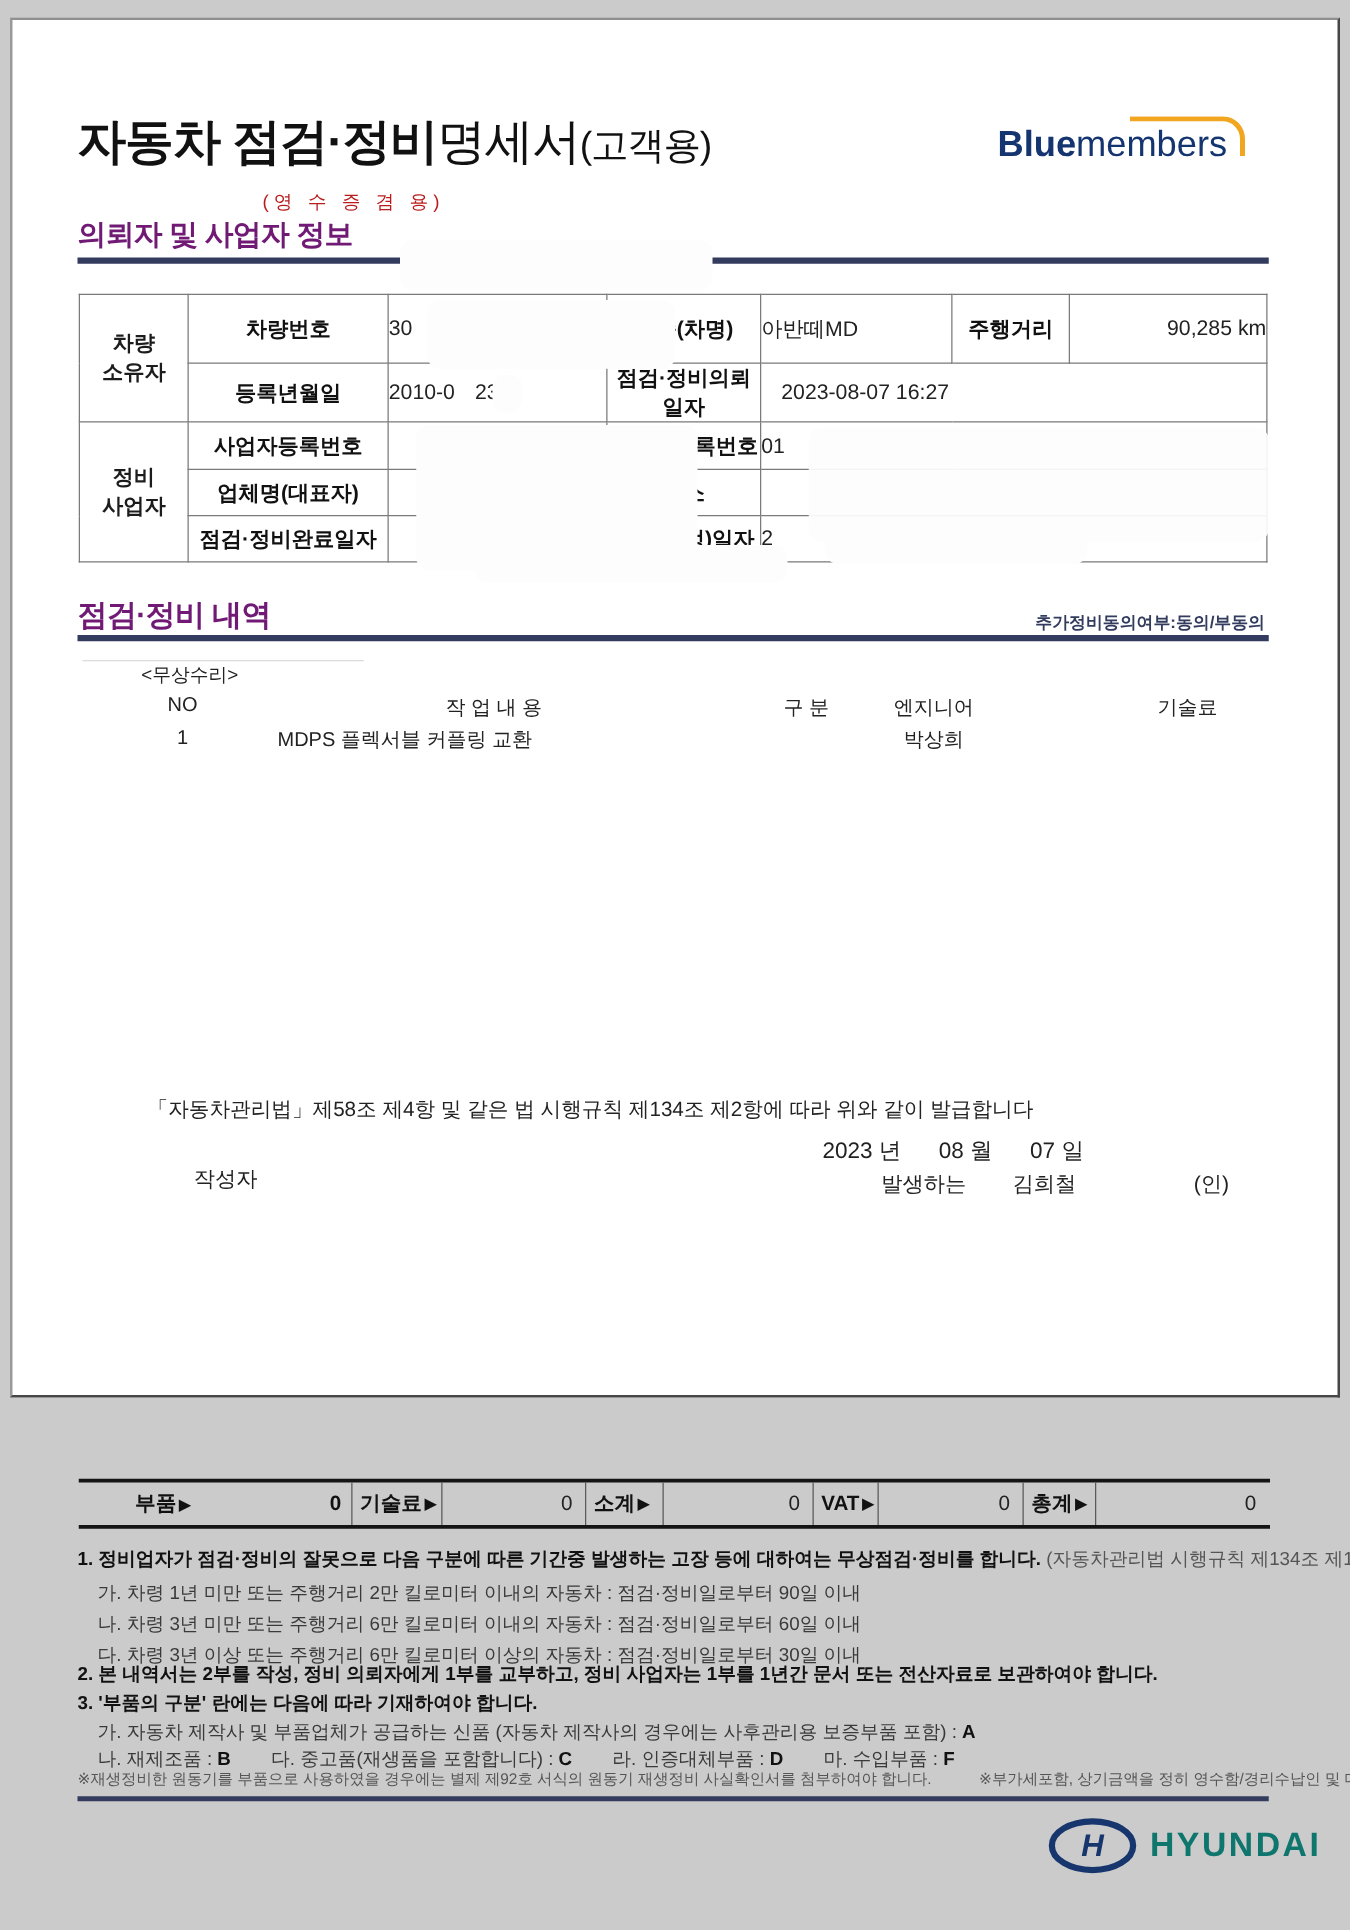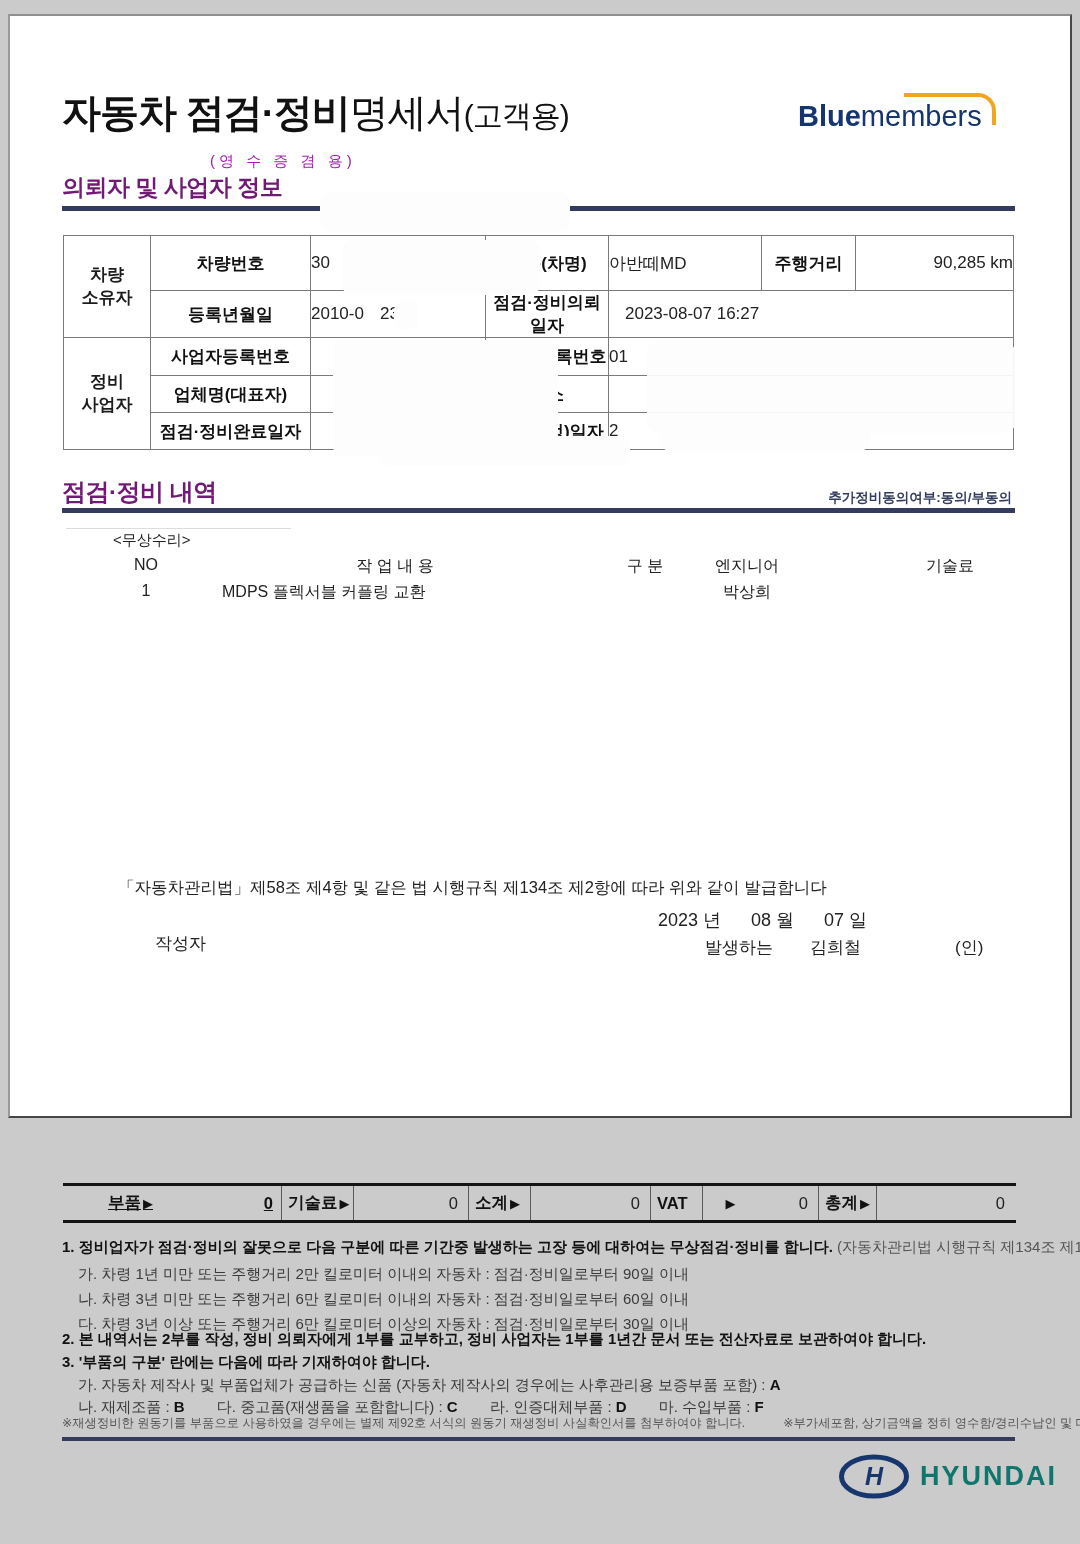--- a/index.html
+++ b/index.html
@@ -13,21 +13,21 @@
     position:absolute;left:8px;top:14px;width:1064px;height:1104px;
     background:#ffffff;box-sizing:border-box;
     border:2px solid #474747;border-top-color:#8f8f8f;border-left-color:#9a9a9a;
   }
   .abs{position:absolute;}
   
   .doc-title{left:52px;top:70px;font-size:39px;letter-spacing:-1px;color:#111;white-space:nowrap;}
   .doc-title .b{font-weight:800;}
   .doc-title .r{font-weight:400;}
   .doc-title .s{font-weight:400;font-size:30px;}
-  .doc-subtitle{left:200px;top:136px;font-size:15px;letter-spacing:4px;color:#a21caf;}
+  .doc-subtitle{left:200px;top:136px;font-size:15px;letter-spacing:4px;color:#b91c1c;}
   .brand{left:788px;top:84px;font-size:29px;color:#14356f;white-space:nowrap;}
   .brand .blue{font-weight:800;}
   .brand .mem{font-weight:500;}
   .brand .swoosh{position:absolute;right:-14px;top:-7px;width:88px;height:28px;
     border-top:4px solid #f2a51f;border-right:4px solid #f2a51f;border-top-right-radius:18px;}
   
   .sec-h{font-size:23px;font-weight:800;color:#701a75;letter-spacing:-0.5px;}
   .bar{background:#333c5e;height:5px;}
   
   table.info{position:absolute;left:53px;top:219px;border-collapse:collapse;table-layout:fixed;}
@@ -168,35 +168,35 @@
   <div class="dcell" style="left:895px;top:566px;width:90px;"></div>
 
   <div class="abs legal" style="left:108px;top:861px;">「자동차관리법」제58조 제4항 및 같은 법 시행규칙 제134조 제2항에 따라 위와 같이 발급합니다</div>
   <div class="abs issue-date pre" style="left:648px;top:892px;">2023 년      08 월      07 일</div>
   <div class="abs writer" style="left:145px;top:916px;">작성자</div>
   <div class="abs writer" style="left:695px;top:920px;">발생하는</div>
   <div class="abs writer" style="left:800px;top:920px;">김희철</div>
   <div class="abs writer" style="left:945px;top:920px;">(인)</div>
 
   <div class="totals">
-    <div class="tcell tc1" style="width:218px;text-decoration:underline;">
+    <div class="tcell tc1" style="width:218px;">
       <span><span>부품</span><span class="tri">▶</span></span>
       <span>0</span>
     </div>
     <div class="tcell tlab" style="width:72px;">
         <span>기술료</span>
         <span class="tri">▶</span>
       </div>
     <div class="tcell tvalc" style="width:115px;">0</div>
     <div class="tcell tlab" style="width:62px;">
         <span>소계</span>
         <span class="tri">▶</span>
       </div>
     <div class="tcell tvalc" style="width:120px;">0</div>
-    <div class="tcell tlab" style="width:52px;gap:36px;">
+    <div class="tcell tlab" style="width:52px;">
         <span>VAT</span>
         <span class="tri">▶</span>
       </div>
     <div class="tcell tvalc" style="width:116px;">0</div>
     <div class="tcell tlab" style="width:58px;">
         <span>총계</span>
         <span class="tri">▶</span>
       </div>
     <div class="tcell tvalc" style="width:139px;">0</div>
   </div>

